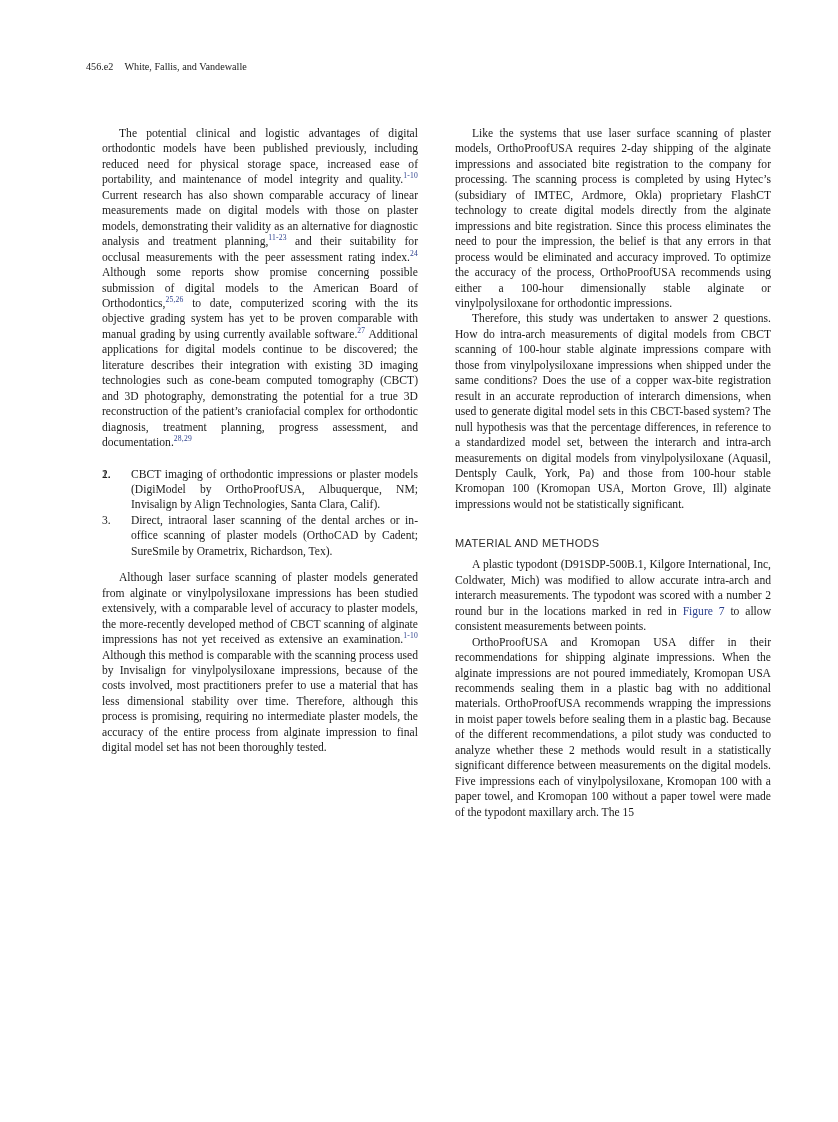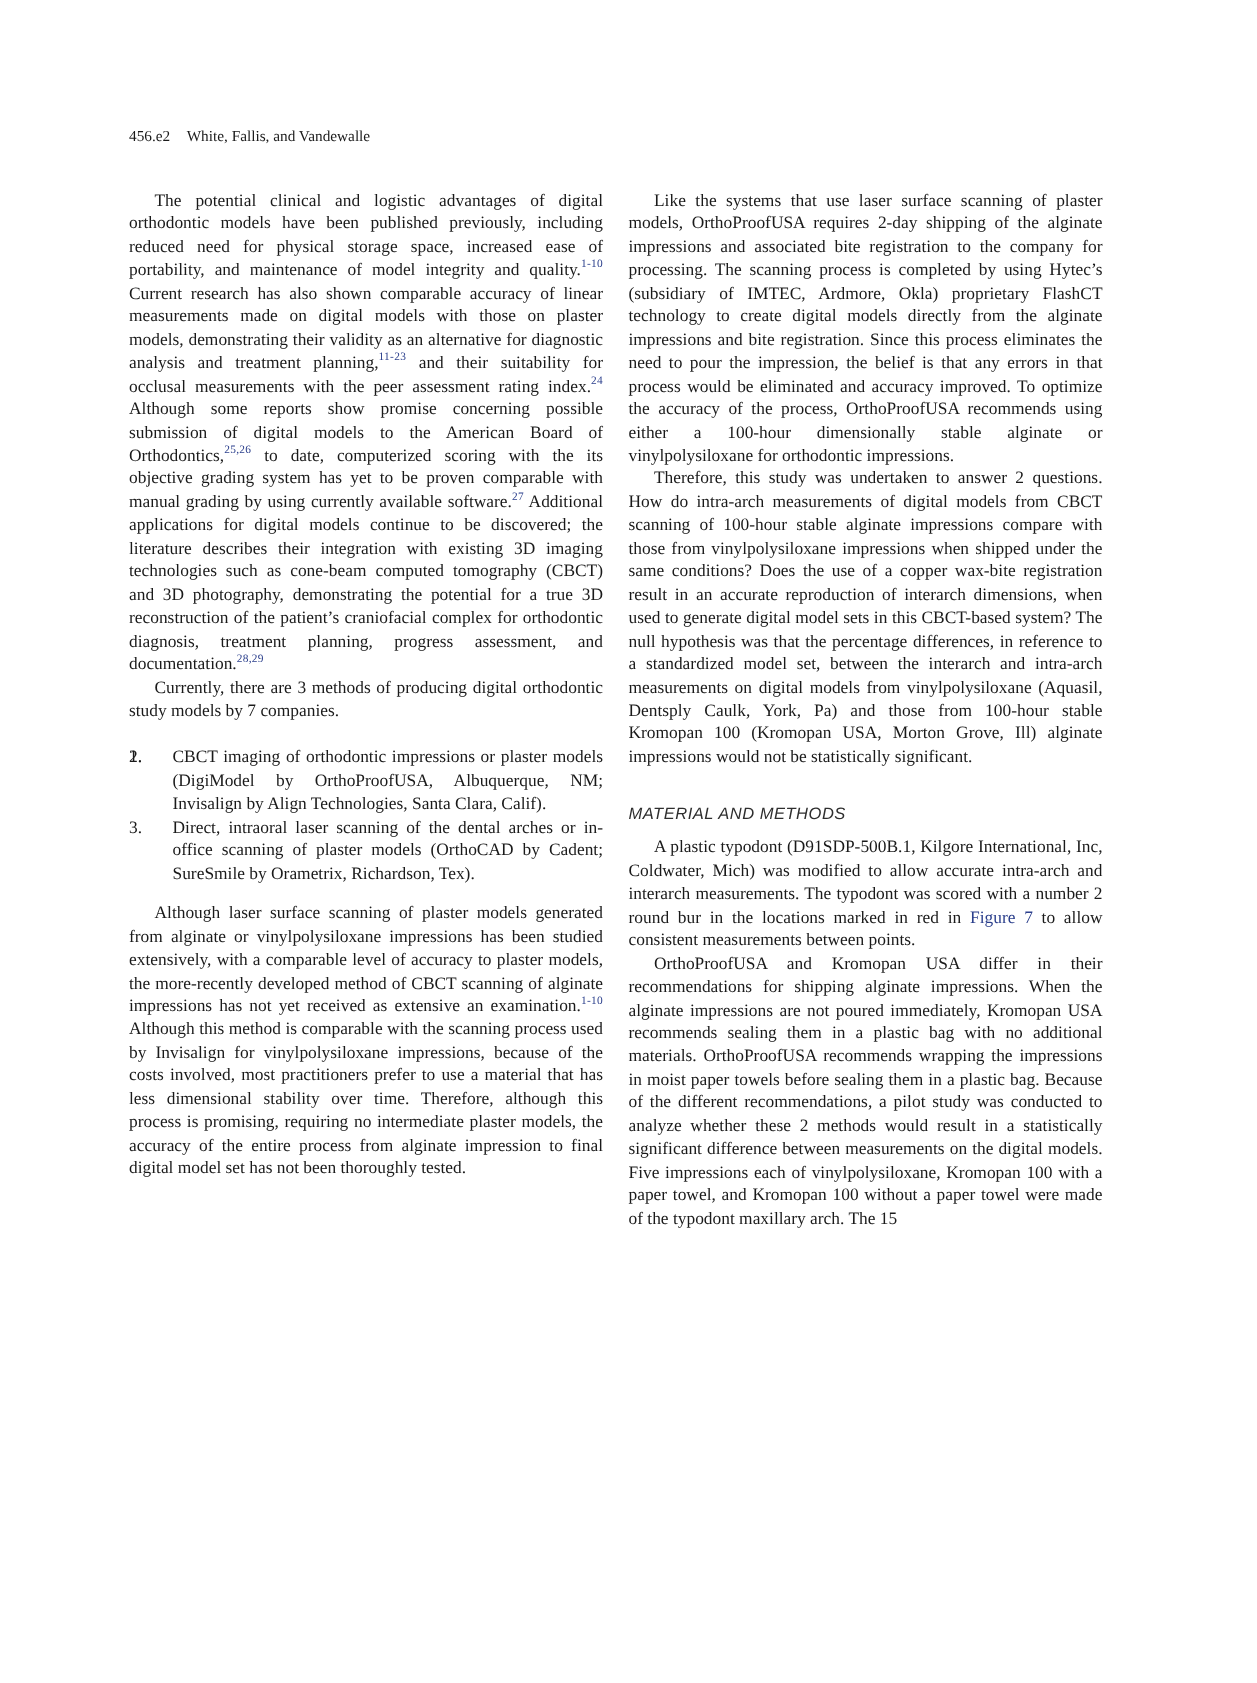--- a/index.html
+++ b/index.html
@@ -29,42 +29,41 @@
     left: 86px;
     top: 60px;
     width: 667px;
     display: flex;
     justify-content: space-between;
     align-items: flex-start;
     font-family: "Liberation Serif", "DejaVu Serif", serif;
     font-size: 10.2px;
     line-height: 14px;
     color: #1a1a1a;
-    margin-top: 25px;
   }
   .rh-left {
     white-space: nowrap;
   }
   .rh-folio {
     margin-right: 11px;
   }
   .rh-right {
     text-align: right;
     white-space: nowrap;
   }
 
   
   .columns {
     position: absolute;
-    left: 86px;
+    left: 102px;
     top: 126px;
     width: 667px;
     height: 930px;
     display: flex;
-    gap: 17px;
+    gap: 37px;
   }
   .col {
     width: 316px;
     flex: 0 0 316px;
   }
 
   p.body {
     margin: 0;
     text-align: justify;
     text-justify: inter-word;
@@ -114,21 +113,20 @@
   
   h2.section {
     margin: 0;
     font-family: "Liberation Sans", "DejaVu Sans", sans-serif;
     font-size: 11px;
     font-weight: normal;
     letter-spacing: 0.35px;
     color: #2e2e2e;
     text-transform: none;
     line-height: 15px;
-    font-style: italic;
   }
   .spacer-sec-before { height: 24px; }
   .spacer-sec-after  { height: 6px; }
 </style>
 </head>
 <body>
 
 <div class="page">
 
   <div class="running-head">
@@ -136,21 +134,20 @@
       <span class="rh-folio">456.e2</span><span>White, Fallis, and Vandewalle</span>
     </div>
   </div>
 
   <div class="columns">
 
     <div class="col">
 
       <p class="body"><span>The potential clinical and logistic advantages of digital orthodontic models have been published previously, including reduced need for physical storage space, increased ease of portability, and maintenance of model integrity and quality.</span><sup class="cite">1-10</sup><span> Current research has also shown comparable accuracy of linear measurements made on digital models with those on plaster models, demonstrating their validity as an alternative for diagnostic analysis and treatment planning,</span><sup class="cite">11-23</sup><span> and their suitability for occlusal measurements with the peer assessment rating index.</span><sup class="cite">24</sup><span> Although some reports show promise concerning possible submission of digital models to the American Board of Orthodontics,</span><sup class="cite">25,26</sup><span> to date, computerized scoring with the its objective grading system has yet to be proven comparable with manual grading by using currently available software.</span><sup class="cite">27</sup><span> Additional applications for digital models continue to be discovered; the literature describes their integration with existing 3D imaging technologies such as cone-beam computed tomography (CBCT) and 3D photography, demonstrating the potential for a true 3D reconstruction of the patient’s craniofacial complex for orthodontic diagnosis, treatment planning, progress assessment, and documentation.</span><sup class="cite">28,29</sup></p>
 
-      <p class="body">Currently, there are 3 methods of producing digital orthodontic study models by 7 companies.</p>
 
       <div class="gap-before-list"></div>
 
       <ol class="numlist">
         <li><span class="num">1.</span></li>
         <li><span class="num">2.</span><span>CBCT imaging of orthodontic impressions or plaster models (DigiModel by OrthoProofUSA, Albuquerque, NM; Invisalign by Align Technologies, Santa Clara, Calif).</span></li>
         <li><span class="num">3.</span><span>Direct, intraoral laser scanning of the dental arches or in-office scanning of plaster models (OrthoCAD by Cadent; SureSmile by Orametrix, Richardson, Tex).</span></li>
       </ol>
 
       <div class="gap-after-list"></div>

